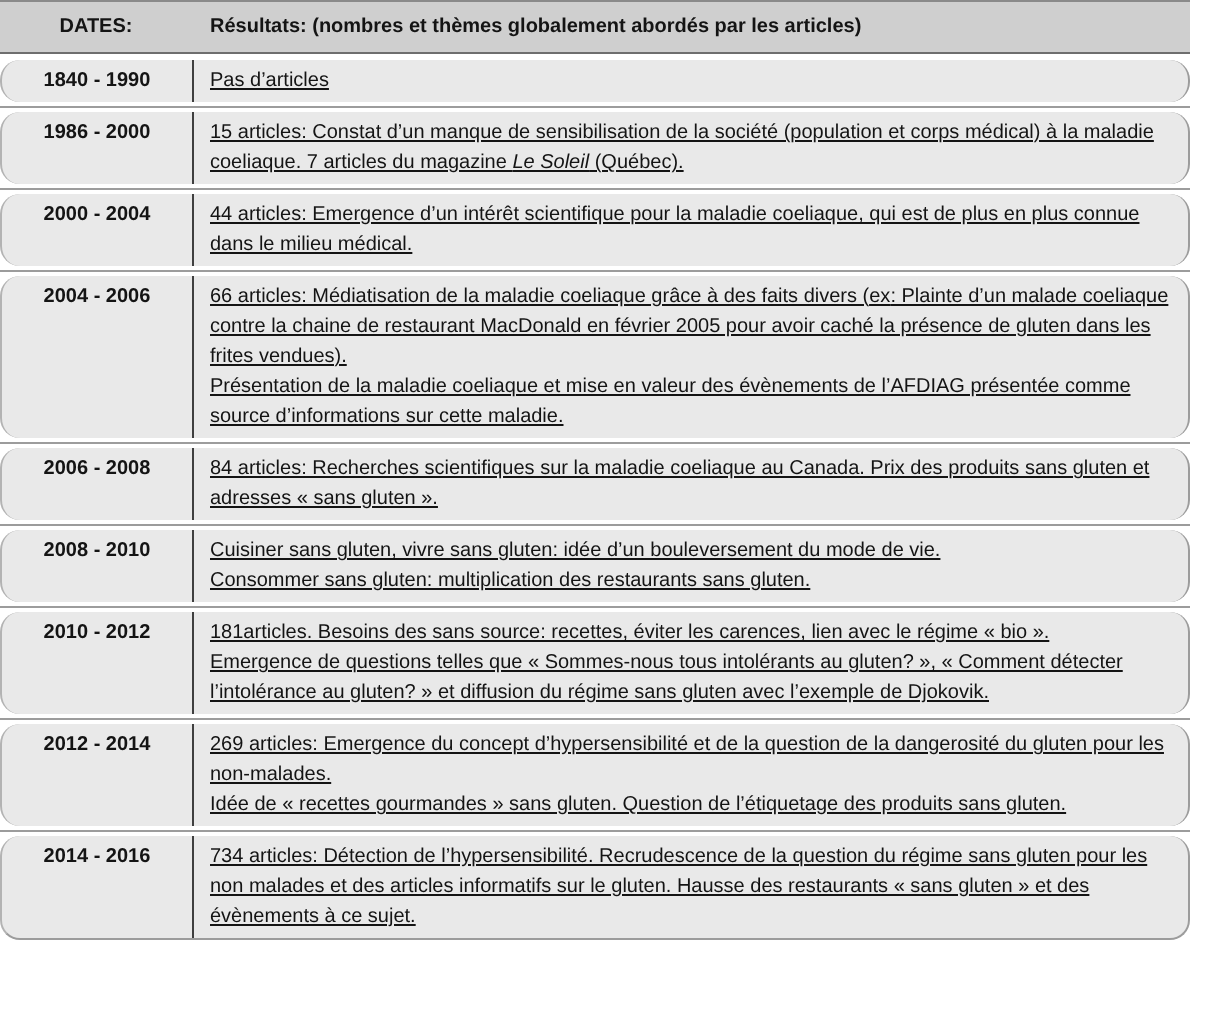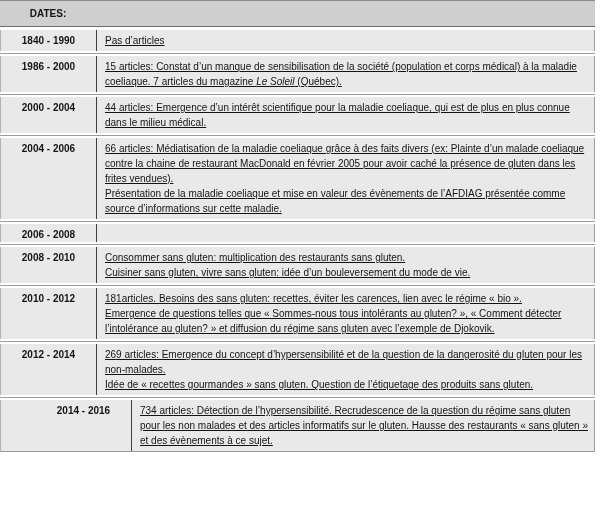--- a/index.html
+++ b/index.html
@@ -49,22 +49,23 @@
       var(--page-bg) 2px,
       var(--grid-line) 2px,
       var(--grid-line) 3px,
       var(--page-bg) 3px);
   }
   .row {
     display: flex;
     background: var(--cell-bg);
     border-left: 1px solid #b3b3b3;
     border-right: 1px solid var(--grid-line);
+    border-radius: 10px;
   }
-  .row.last { border-bottom: 1px solid var(--grid-line); padding-left: 35px; }
+  .row.last { border-bottom: 1px solid var(--grid-line); }
   .date-cell {
     flex: 0 0 96px;
     text-align: center;
     font-weight: bold;
     padding-top: 3px;
     border-right: 1px solid var(--column-divider);
   }
   .result-cell {
     flex: 1;
     padding: 3px 5px 3px 8px;
@@ -74,20 +75,21 @@
   .it { font-style: italic; margin-top: 32px; }
   .ul { text-decoration: underline; }
 </style>
 </head>
 <body>
 
 <div class="doc-table">
 
   <div class="thead">
     <div class="h-dates">DATES:</div>
+    <div class="h-results">Résultats: (nombres et thèmes globalement abordés par les articles)</div>
   </div>
 
   <div class="sep-plain"></div>
 
   <div class="row">
     <div class="date-cell">1840 - 1990</div>
     <div class="result-cell">
       <p><span>Pas d’articles</span></p>
     </div>
   </div>
@@ -113,36 +115,39 @@
     <div class="date-cell">2004 - 2006</div>
     <div class="result-cell">
       <p><span>66 articles: Médiatisation de la maladie coeliaque grâce à des faits divers (</span><span class="ul">ex</span><span>: Plainte d’un malade coeliaque contre la chaine de restaurant MacDonald en février 2005 pour avoir caché la présence de gluten dans les frites vendues).</span></p>
       <p><span>Présentation de la maladie coeliaque et mise en valeur des évènements de l’AFDIAG présentée comme source d’informations sur cette maladie.</span></p>
     </div>
   </div>
   <div class="sep"></div>
 
   <div class="row">
     <div class="date-cell">2006 - 2008</div>
+    <div class="result-cell">
+      <p><span>84 articles: Recherches scientifiques sur la maladie coeliaque au Canada. Prix des produits sans gluten et adresses « sans gluten ».</span></p>
+    </div>
   </div>
   <div class="sep"></div>
 
   <div class="row">
     <div class="date-cell">2008 - 2010</div>
     <div class="result-cell">
+      <p><span>Cuisiner sans gluten, vivre sans gluten: idée d’un bouleversement du mode de vie.</span></p>
       <p><span>Consommer sans gluten: multiplication des restaurants sans gluten.</span></p>
-      <p><span>Cuisiner sans gluten, vivre sans gluten: idée d’un bouleversement du mode de vie.</span></p>
     </div>
   </div>
   <div class="sep"></div>
 
   <div class="row">
     <div class="date-cell">2010 - 2012</div>
     <div class="result-cell">
-      <p><span>181articles. Besoins des sans gluten: recettes, éviter les carences, lien avec le régime « bio ».</span></p>
+      <p><span>181articles. Besoins des sans source: recettes, éviter les carences, lien avec le régime « bio ».</span></p>
       <p><span>Emergence de questions telles que « Sommes-nous tous intolérants au gluten? », « Comment détecter l’intolérance au gluten? » et diffusion du régime sans gluten avec l’exemple de Djokovik.</span></p>
     </div>
   </div>
   <div class="sep"></div>
 
   <div class="row">
     <div class="date-cell">2012 - 2014</div>
     <div class="result-cell">
       <p><span>269 articles: Emergence du concept d’hypersensibilité et de la question de la dangerosité du gluten pour les non-malades.</span></p>
       <p><span>Idée de « recettes gourmandes » sans gluten. Question de l’étiquetage des produits sans gluten.</span></p>

